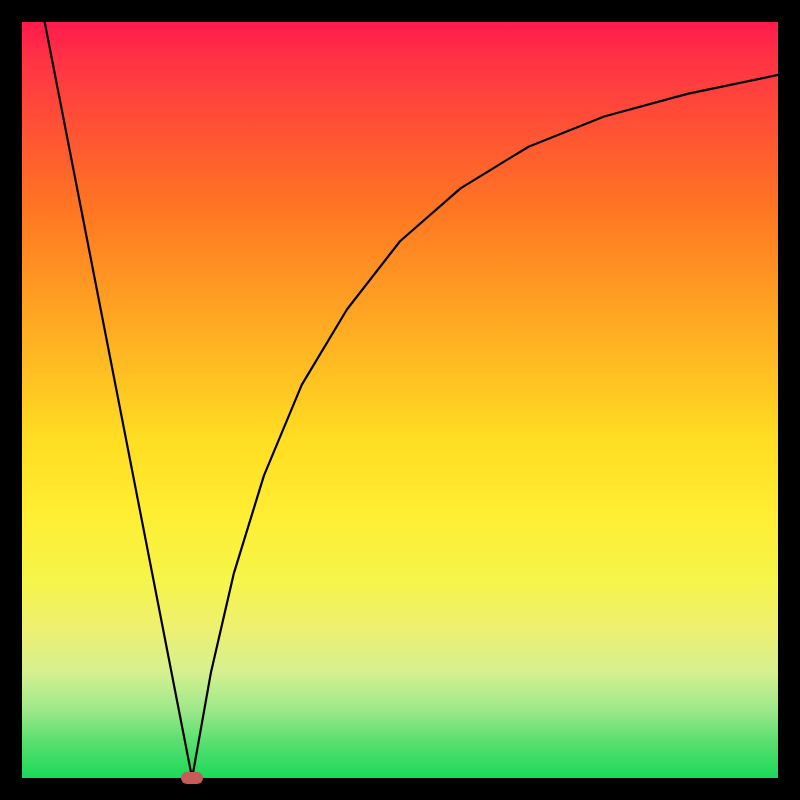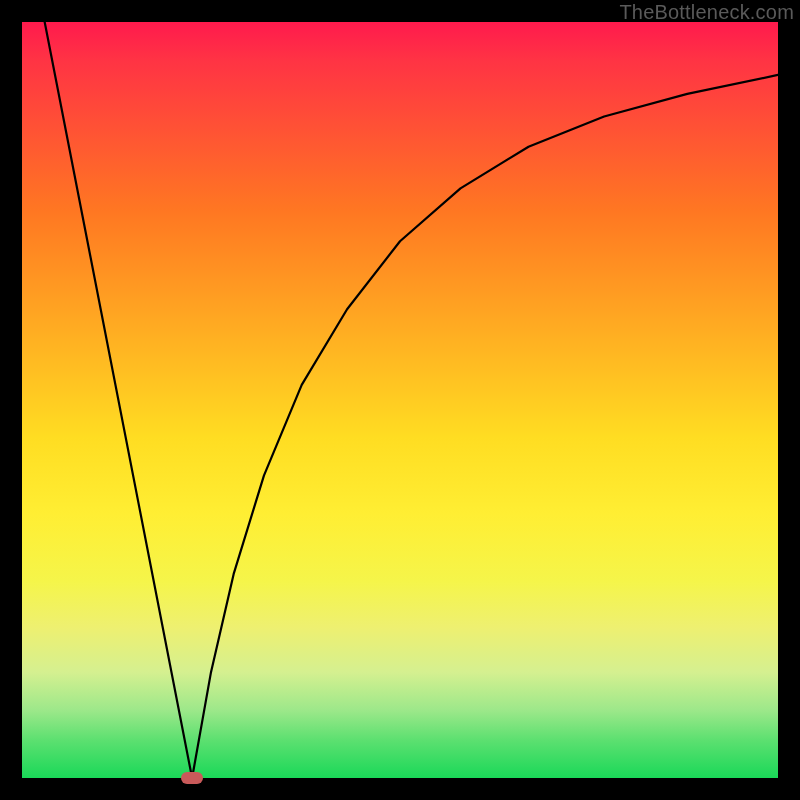--- a/index.html
+++ b/index.html
@@ -56,20 +56,19 @@
       height: 12px;
       border-radius: 6px;
       background: #c95a5a;
       transform: translate(-50%, -50%);
     }
   </style>
 </head>
 <body>
 
 <div class="chart-container">
-  <div class="watermark">TheBottleneck.com</div>
   <div class="plot-area">
     <svg class="curve-svg" viewBox="0 0 756 756" preserveAspectRatio="none">
       <path d="M22.68 0.00 L170.10 756.00 L189.00 650.16 L211.68 551.88 L241.92 453.60 L279.72 362.88 L325.08 287.28 L378.00 219.24 L438.48 166.32 L506.52 124.74 L582.12 94.50 L665.28 71.82 L756.00 52.92" fill="none" stroke="#000" stroke-width="2.2" stroke-linejoin="round" stroke-linecap="round"></path>
     </svg>
     <div class="marker" style="left: 170.1px; top: 756px; background: rgb(201, 90, 90);"></div>
   </div>
 </div>
 
 </body></html>

